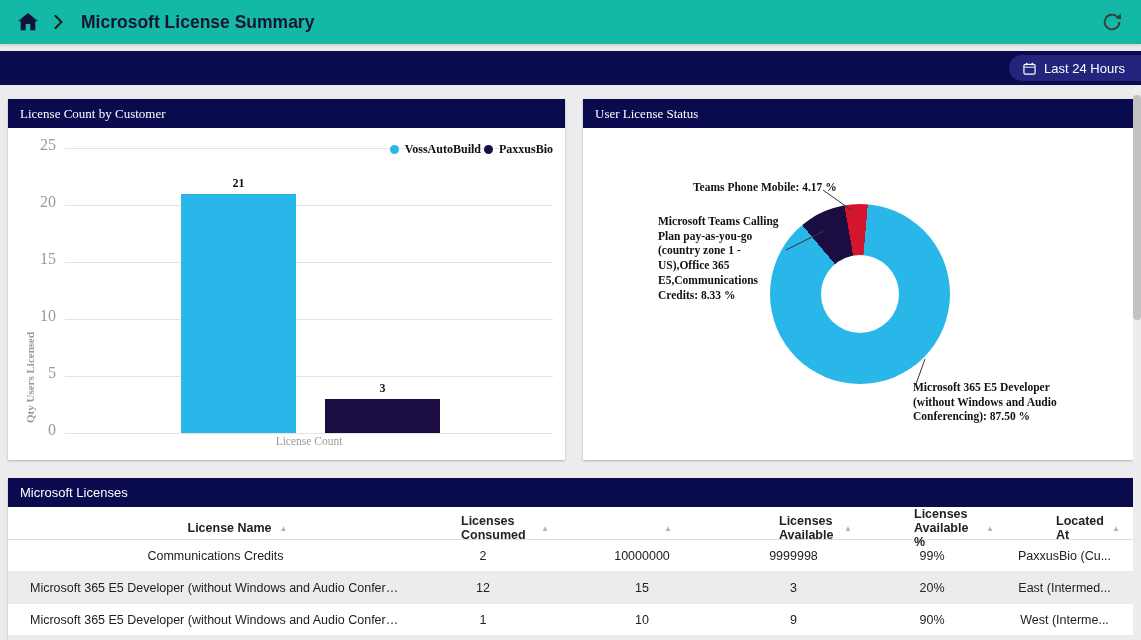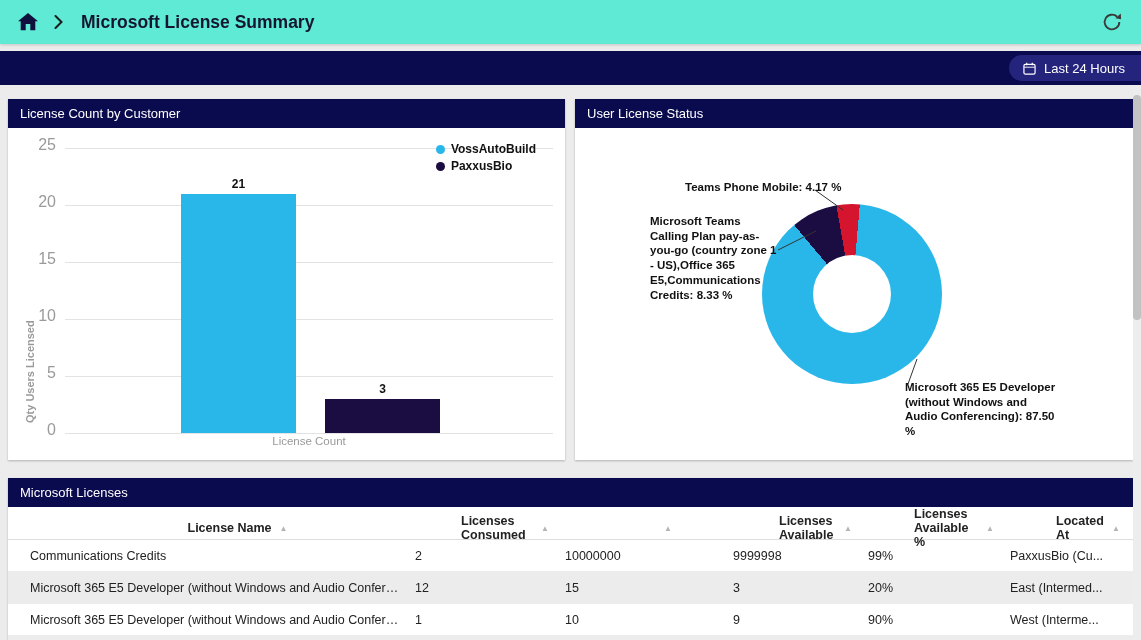--- a/index.html
+++ b/index.html
@@ -5,21 +5,21 @@
   * { box-sizing: border-box; margin: 0; padding: 0; }
   html,body { width:1141px; height:640px; overflow:hidden; }
   body {
     font-family: "Liberation Sans", sans-serif;
     background:#ececec;
     position:relative;
     color:#1a1a1a;
   }
   
   .topbar {
-    height:44px; background:#5eead4; display:flex; align-items:center;
+    height:44px; background:#14b8a6; display:flex; align-items:center;
     padding:0 18px; box-shadow:0 1px 3px rgba(0,0,0,.18); position:relative; z-index:5;
   }
   .topbar .home { margin-right:16px; display:flex; align-items:center; cursor:pointer; }
   .topbar .chev { margin-right:18px; display:flex; align-items:center; }
   .page-title { font-size:17.5px; font-weight:700; color:#15152e; }
   .refresh { margin-left:auto; display:flex; align-items:center; cursor:pointer; }
 
   
   .navybar {
     margin-top:7px; height:34px; background:#0a0a4e;
@@ -27,21 +27,21 @@
   }
   .time-btn {
     height:26px; border:none; cursor:pointer;
     background:#24247c; color:#fff; font-family:inherit;
     font-size:13px; display:flex; align-items:center; gap:8px;
     padding:0 16px 0 14px; border-radius:13px 0 0 13px;
   }
 
   
   .content { padding:14px 8px 0 8px; }
-  .charts-row { display:flex; gap:10px; }
+  .charts-row { display:flex; gap:18px;font-family:Liberation Serif, serif; }
   .panel { background:#fff; box-shadow:0 1px 2px rgba(0,0,0,.25); }
   .panel-header {
     background:#0a0a4e; color:#fff; font-size:13px;
     height:29px; display:flex; align-items:center; padding:0 12px;
   }
   .bar-panel { width:557px; height:361px; }
   .donut-panel { flex:1; height:361px; }
   .panel-body { position:relative; height:332px; background:#fff; overflow:hidden; }
 
   
@@ -51,21 +51,21 @@
   .bar { position:absolute; bottom:0; width:115px; }
   .bar-val {
     position:absolute; bottom:100%; left:50%; transform:translateX(-50%);
     margin-bottom:3px; font-size:12px; font-weight:700; color:#111;
   }
   .x-label { position:absolute; left:57px; width:488px; top:307px; text-align:center; font-size:11.5px; color:#9a9a9a; }
   .y-label {
     position:absolute; left:16px; top:295px; transform:rotate(-90deg); transform-origin:0 0;
     white-space:nowrap; font-size:11px; font-weight:700; color:#9a9a9a;
   }
-  .legend { position:absolute; right:29px; top:14px; display:flex; flex-direction:column; gap:3px; z-index:2; }
+  .legend { position:absolute; right:12px; top:14px; display:flex; gap:3px; z-index:2; }
   .legend-item { display:flex; align-items:center; gap:6px; font-size:12px; font-weight:700; color:#111; cursor:pointer; }
   .legend-dot { width:9px; height:9px; border-radius:50%; flex:0 0 auto; }
 
   
   .donut-ring { position:absolute; left:187px; top:76px; width:180px; height:180px; border-radius:50%; }
   .donut-hole { position:absolute; left:51px; top:51px; width:78px; height:78px; border-radius:50%; background:#fff; }
   .leaders { position:absolute; left:0; top:0; pointer-events:none; }
   .anno { position:absolute; font-size:11.5px; font-weight:700; color:#111; line-height:1.28; }
   .anno-top { left:110px; top:52px; white-space:nowrap; }
   .anno-left { left:75px; top:86px; width:128px; }
@@ -74,21 +74,21 @@
   
   .table-panel { margin-top:18px; }
   .trow {
     display:grid; grid-template-columns:385px 150px 168px 135px 142px auto;
     align-items:center; padding-left:22px; background:#fff;
   }
   .thead { height:33px; border-bottom:1px solid #dedede; }
   .th { display:flex; align-items:center; justify-content:center; padding-right:16px;
         font-size:12.5px; font-weight:700; color:#222; cursor:pointer;margin-left:46px; }
   .sort { font-size:8px; color:#b5b5b5; margin-left:8px; }
-  .tr { height:32px; border-bottom:1px solid #ededed; cursor:pointer; }
+  .tr { height:32px; border-bottom:1px solid #ededed; cursor:pointer;text-align:center; }
   .tr.alt { background:#ececec; }
   .td { font-size:12.5px; color:#222; white-space:nowrap; overflow:hidden; text-overflow:ellipsis; padding-right:14px; }
   .partial-row { height:12px; background:#ececec; }
 
   
   .scrollbar { position:absolute; right:0; top:85px; width:8px; height:555px; background:#ededed; z-index:10; }
   .scroll-thumb { position:absolute; top:10px; left:0; width:8px; height:225px; background:#c2c2c2; border-radius:4px; cursor:pointer; }
 </style>
 </head>
 <body>

